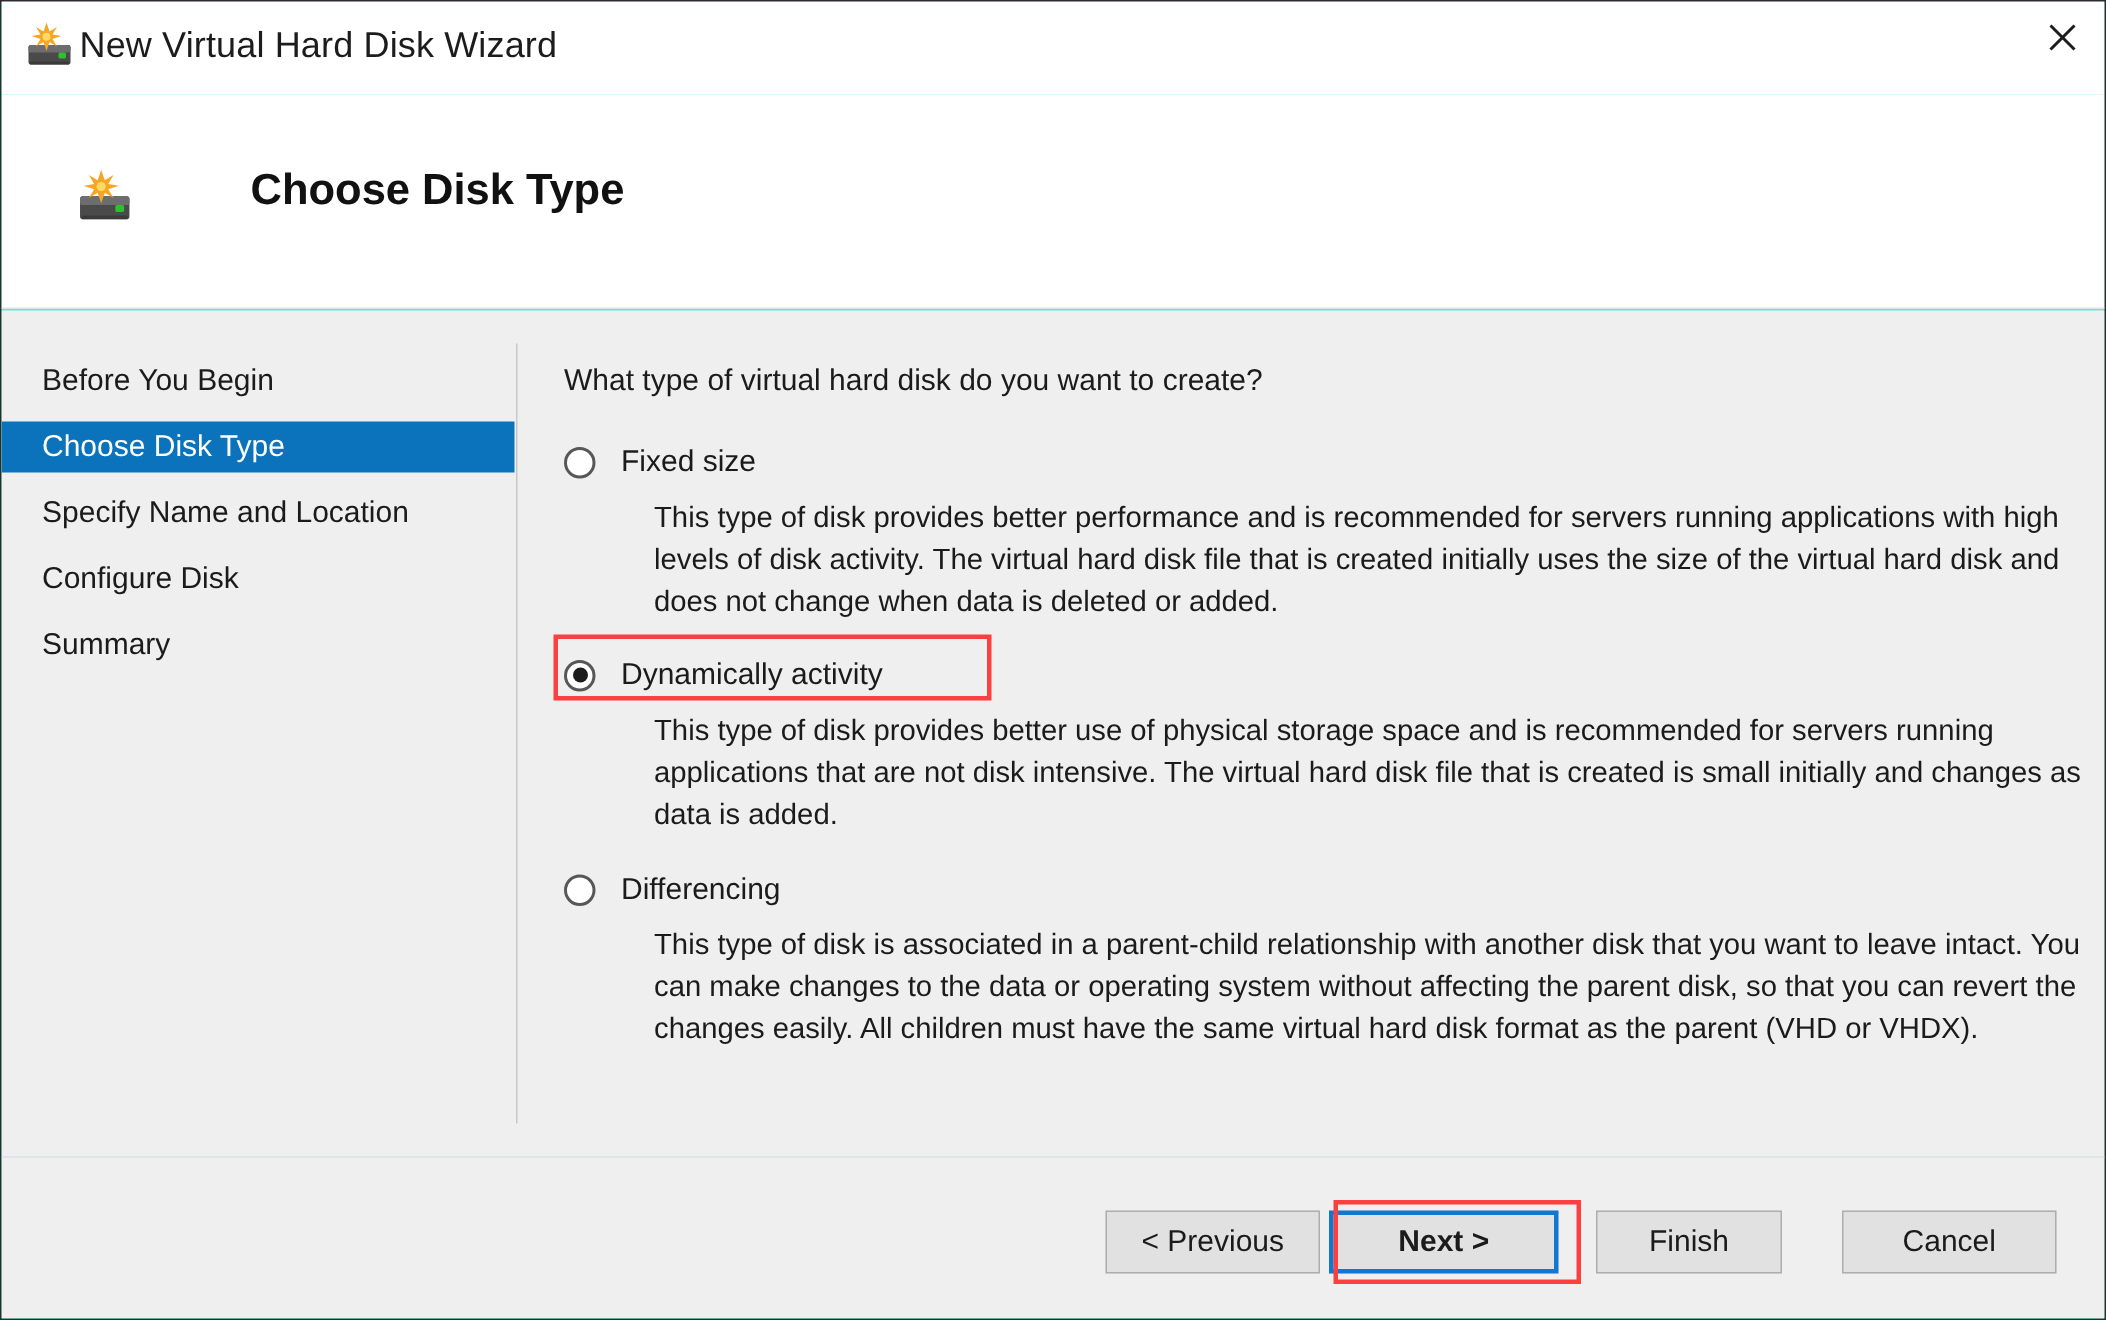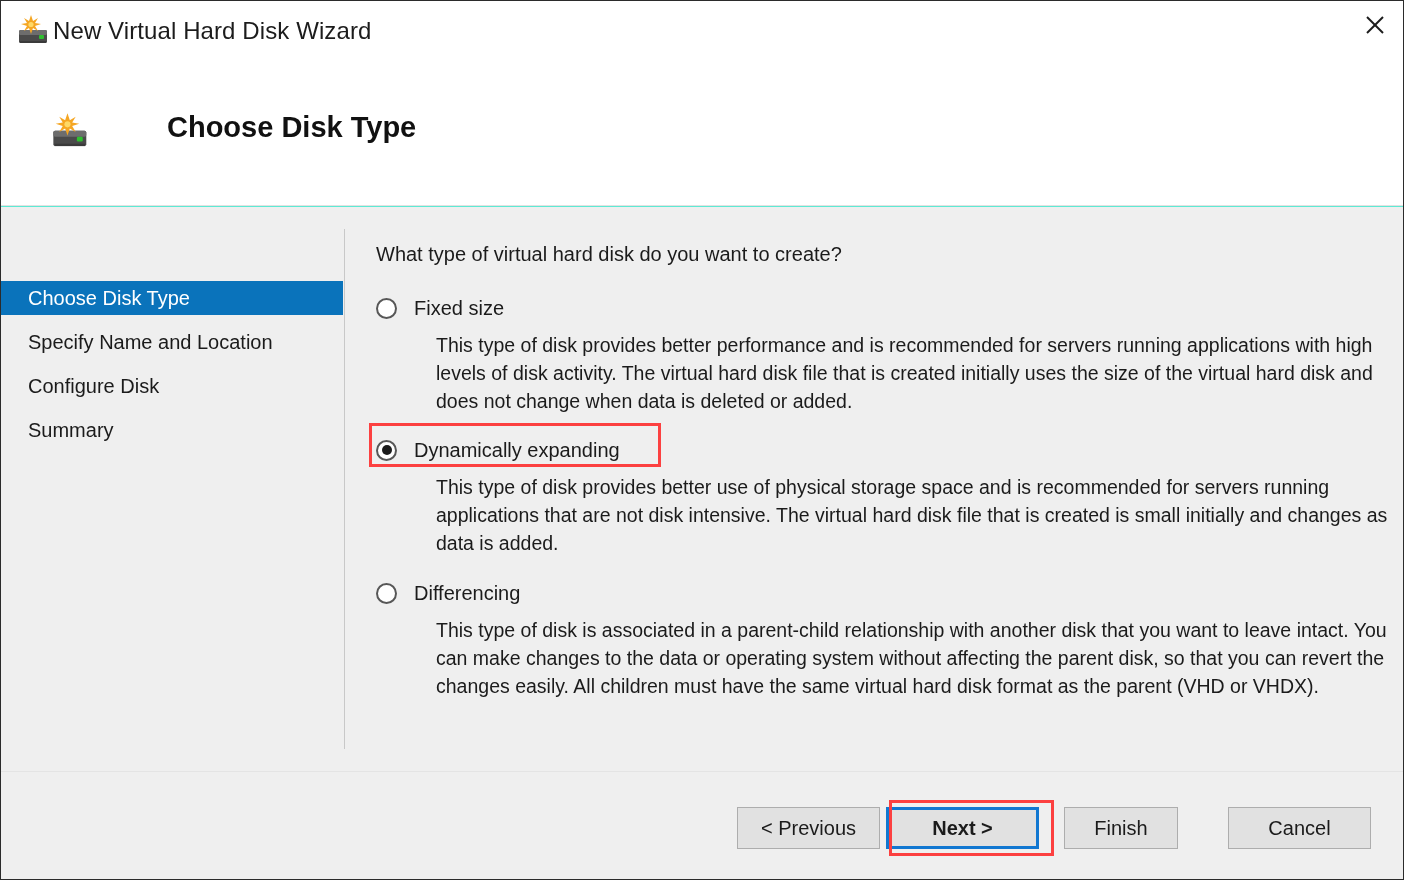--- a/index.html
+++ b/index.html
@@ -290,20 +290,23 @@
         </g>
         <circle cx="14" cy="9.5" r="2.6" fill="#ffd966"></circle>
       </svg>
     </span>
     <div class="header-title">Choose Disk Type</div>
   </div>
 
   <div class="body">
 
     <div class="sidebar">
+      <div class="nav-item" style="top:30px">
+        <span>Before You Begin</span>
+      </div>
       <div class="nav-item selected" style="top:74px">
         <span>Choose Disk Type</span>
       </div>
       <div class="nav-item" style="top:118px">
         <span>Specify Name and Location</span>
       </div>
       <div class="nav-item" style="top:162px">
         <span>Configure Disk</span>
       </div>
       <div class="nav-item" style="top:206px">
@@ -320,39 +323,39 @@
         <div class="opt-row">
           <span class="radio"></span>
           <span class="opt-label">Fixed size</span>
         </div>
         <div class="opt-desc">This type of disk provides better performance and is recommended for servers running applications with high levels of disk activity. The virtual hard disk file that is created initially uses the size of the virtual hard disk and does not change when data is deleted or added.</div>
       </div>
 
       <div class="option" style="top:228px">
         <div class="opt-row">
           <span class="radio checked"></span>
-          <span class="opt-label">Dynamically expanding</span>
+          <span class="opt-label">Dynamically activity</span>
         </div>
         <div class="opt-desc">This type of disk provides better use of physical storage space and is recommended for servers running applications that are not disk intensive. The virtual hard disk file that is created is small initially and changes as data is added.</div>
       </div>
 
       <div class="option" style="top:371px">
         <div class="opt-row">
           <span class="radio"></span>
           <span class="opt-label">Differencing</span>
         </div>
         <div class="opt-desc">This type of disk is associated in a parent-child relationship with another disk that you want to leave intact. You can make changes to the data or operating system without affecting the parent disk, so that you can revert the changes easily. All children must have the same virtual hard disk format as the parent (VHD or VHDX).</div>
       </div>
 
     </div>
   </div>
 
   <div class="annot-radio"></div>
 
   <div class="footer">
     <button class="btn" style="left:736px; width:143px;">&lt; Previous</button>
     <button class="btn focused" style="left:885px; width:153px;font-weight:bold;">Next &gt;</button>
-    <button class="btn" style="left:1063px; width:114px;">Finish</button>
+    <button class="btn" style="left:1063px; width:124px;">Finish</button>
     <button class="btn" style="left:1227px; width:143px;">Cancel</button>
     <div class="annot-next"></div>
   </div>
 
 </div>
 
 </body></html>

